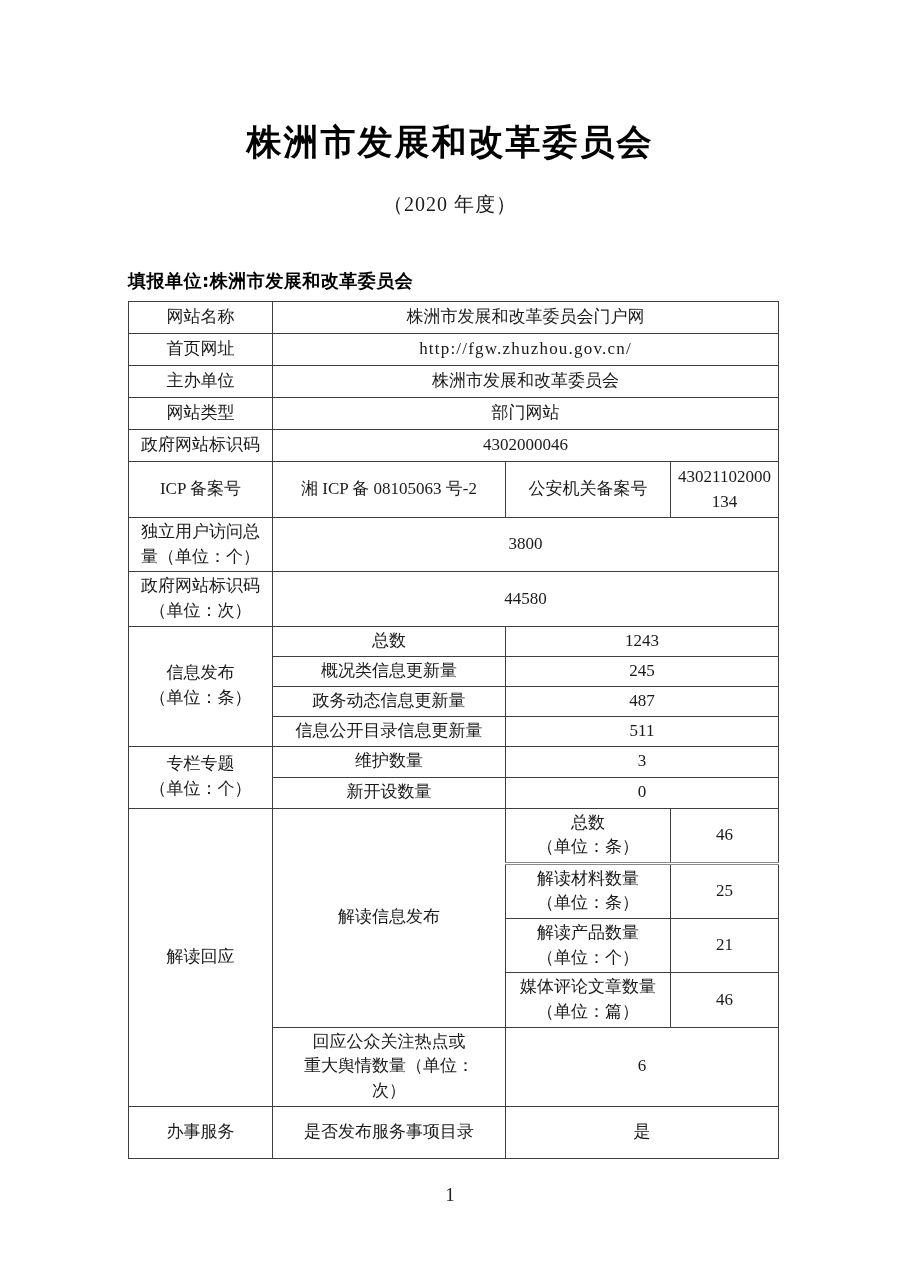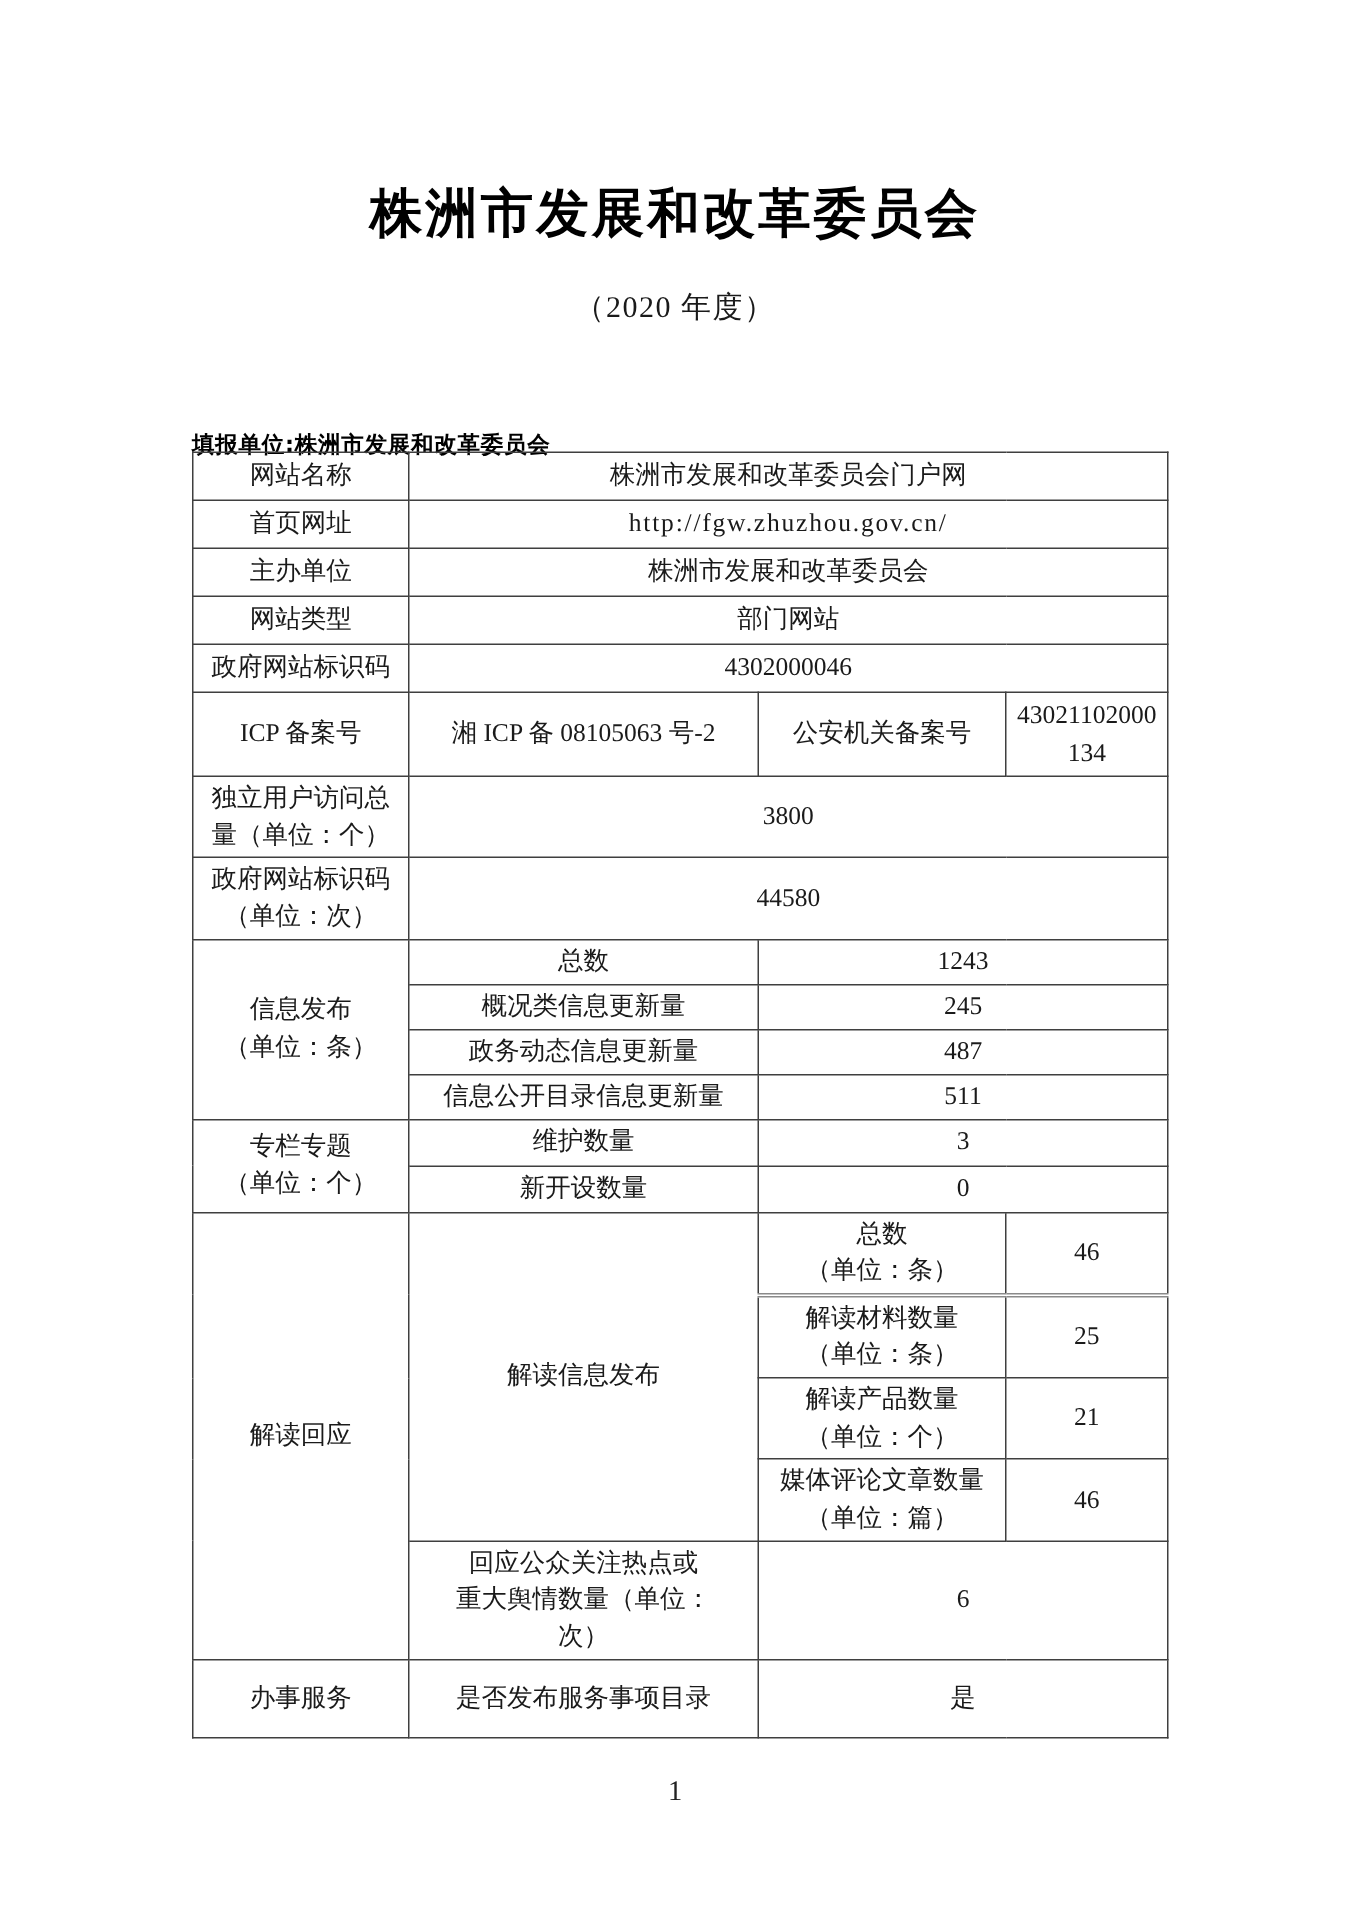--- a/index.html
+++ b/index.html
@@ -21,23 +21,22 @@
     color: #000000;
   }
   .doc-subtitle {
     position: absolute; top: 191px; left: 0; width: 900px;
     text-align: center;
     font-size: 20px; letter-spacing: 1px; color: #1a1a1a;
   }
   .reporting-unit {
     position: absolute; top: 269px; left: 128px;
     font-family: "DejaVu Sans", "Liberation Sans", sans-serif;
-    font-weight: bold; font-size: 15px; color: #000000;
+    font-weight: bold; font-size: 18px; color: #000000;
     letter-spacing: 0.5px;
-    margin-top: 18px;
   }
 
   table.report {
     position: absolute; top: 301px; left: 128px;
     width: 650px;
     border-collapse: collapse;
     table-layout: fixed;
   }
   table.report td {
     border: 1px solid #3f3f3f;

